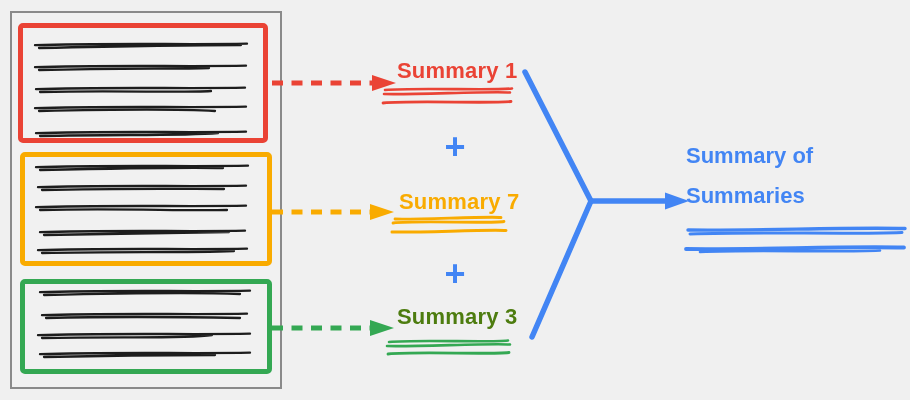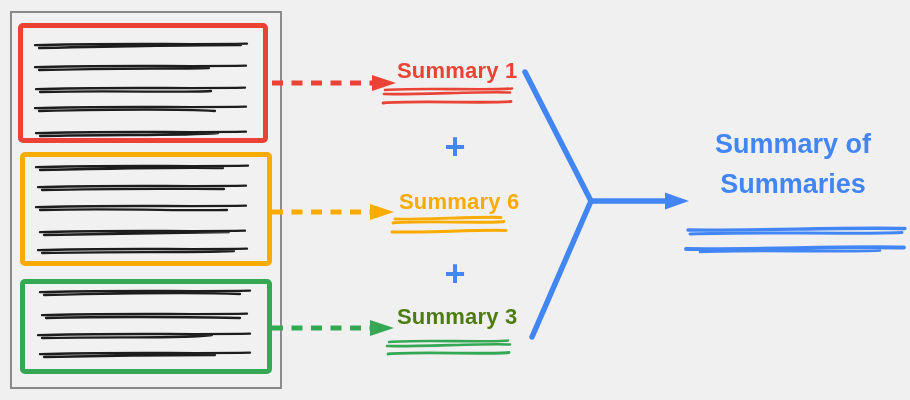--- a/index.html
+++ b/index.html
@@ -23,22 +23,22 @@
   .lbl-red{left:397px;top:60px;color:#EA4335;}
   .lbl-orange{left:399px;top:191px;color:#F9AB00;}
   .lbl-green{left:397px;top:306px;color:#4d7c0f;}
   .plus{
     position:absolute;left:440px;width:30px;height:30px;text-align:center;
     color:#4285F4;font-size:36px;font-weight:600;line-height:28px;
   }
   .plus-1{top:133px;}
   .plus-2{top:260px;}
   .result-title{
-    position:absolute;left:686px;top:124px;width:214px;text-align:center;
-    color:#4285F4;font-size:27px;font-weight:700;line-height:40px;
+    position:absolute;left:686px;top:136px;width:214px;text-align:left;
+    color:#4285F4;font-size:22px;font-weight:700;line-height:40px;
   }
 </style>
 </head>
 <body>
 
 <div class="canvas">
 
   <div class="doc-frame"></div>
   <div class="sec-box sec-red"></div>
   <div class="sec-box sec-orange"></div>
@@ -91,18 +91,18 @@
       <path d="M387,346 C418.5,346.8 488.5,343.2 510,344.5" fill="none" stroke="#34A853" stroke-width="2.6" stroke-linecap="round"></path>
       <path d="M388,354 C418.5,351.2 488.5,354.8 509,352.5" fill="none" stroke="#34A853" stroke-width="2.8" stroke-linecap="round"></path>
       <path d="M688,230 C766.5,230.8 836.5,227.2 905,228.5" fill="none" stroke="#4285F4" stroke-width="3.4" stroke-linecap="round"></path>
       <path d="M690,234 C766,231.2 836,234.8 902,232.5" fill="none" stroke="#4285F4" stroke-width="3" stroke-linecap="round"></path>
       <path d="M686,249 C765,249.8 835,246.2 904,247.5" fill="none" stroke="#4285F4" stroke-width="3.8" stroke-linecap="round"></path>
       <path d="M700,252 C760,249.2 830,252.8 880,250.5" fill="none" stroke="#4285F4" stroke-width="2.6" stroke-linecap="round"></path>
     </svg>
 
   <div class="sum-label lbl-red">Summary 1</div>
   <div class="plus plus-1">+</div>
-  <div class="sum-label lbl-orange">Summary 6</div>
+  <div class="sum-label lbl-orange">Summary 7</div>
   <div class="plus plus-2">+</div>
   <div class="sum-label lbl-green">Summary 3</div>
   <div class="result-title">Summary of Summaries</div>
 
 </div>
 
 </body></html>

